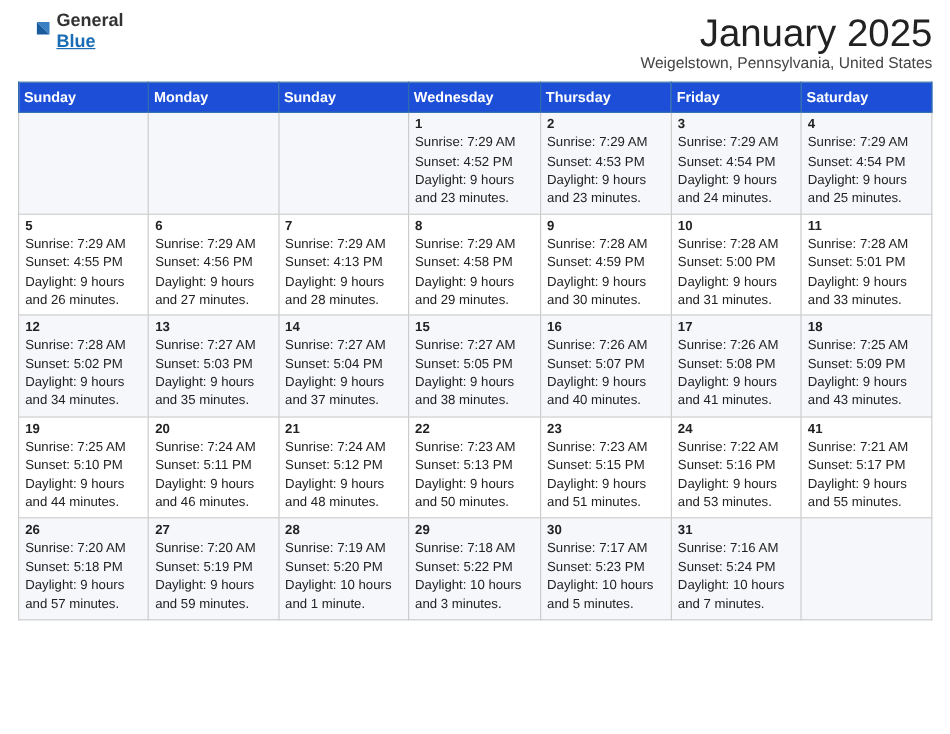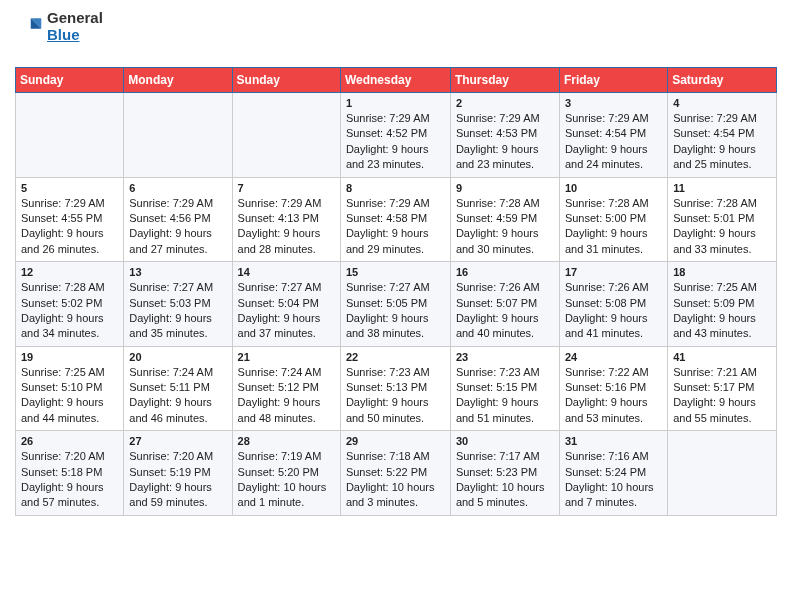--- a/index.html
+++ b/index.html
@@ -13,21 +13,21 @@
     .page {
       width: 792px;
       min-height: 612px;
       background: #fff;
       padding: 10px 15px 10px 15px;
     }
     .header {
       display: flex;
       justify-content: space-between;
       align-items: flex-start;
-      margin-bottom: 24px;
+      margin-bottom: 8px;
     }
     .logo {
       display: flex;
       align-items: center;
       gap: 4px;
     }
     .logo-text {
       display: flex;
       flex-direction: column;
       line-height: 1.1;
@@ -59,21 +59,21 @@
     .location {
       font-size: 13px;
       color: #444;
     }
     .calendar {
       width: 100%;
       border-collapse: collapse;
       border: 1px solid #bbb;
     }
     .calendar th {
-      background: #ef4444;
+      background: #1d4ed8;
       color: #fff;
       font-size: 12px;
       font-weight: bold;
       padding: 5px 4px;
       text-align: left;
       border: 1px solid #2e6ba8;
     }
     .calendar td {
       vertical-align: top;
       padding: 4px 5px;
@@ -114,20 +114,24 @@
       <svg class="logo-icon" viewBox="0 0 32 32">
         <rect x="0" y="0" width="32" height="32" fill="white"></rect>
         <polygon points="18,6 30,6 30,18" fill="#3a7fc1"></polygon>
         <polygon points="18,6 30,18 18,18" fill="#1a5c9e"></polygon>
       </svg>
       <div class="logo-text">
         <span class="logo-general">General</span>
         <span class="logo-blue">Blue</span>
       </div>
     </div>
+    <div class="title-block">
+      <div class="month-year">January 2025</div>
+      <div class="location">Weigelstown, Pennsylvania, United States</div>
+    </div>
   </div>
 
   <table class="calendar">
     <thead>
       <tr>
       <th>Sunday</th>
           <th>Monday</th>
           <th>Sunday</th>
           <th>Wednesday</th>
           <th>Thursday</th>

